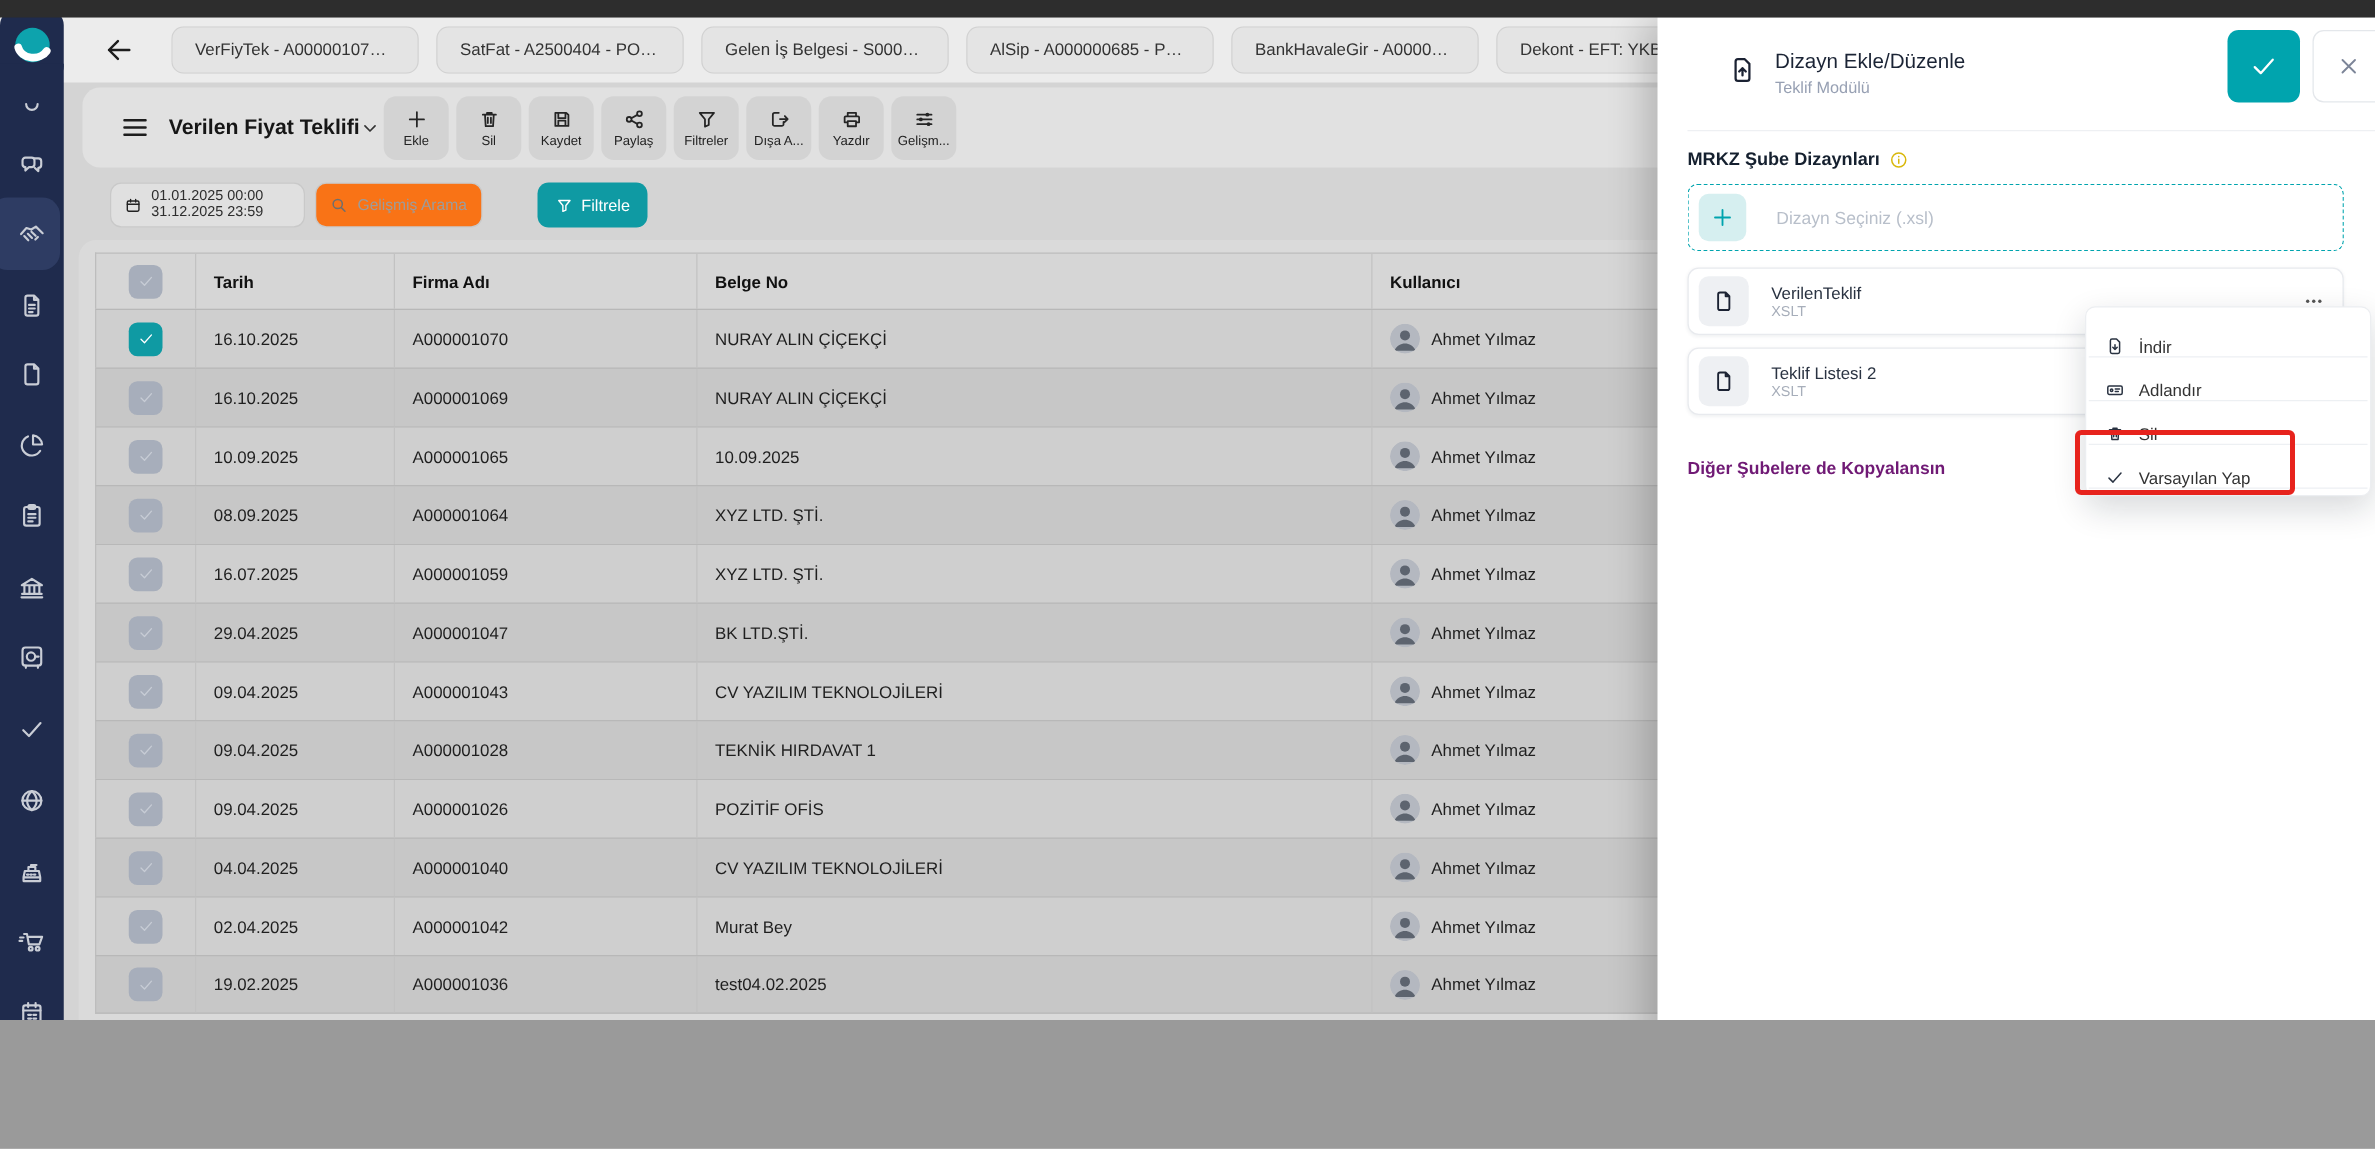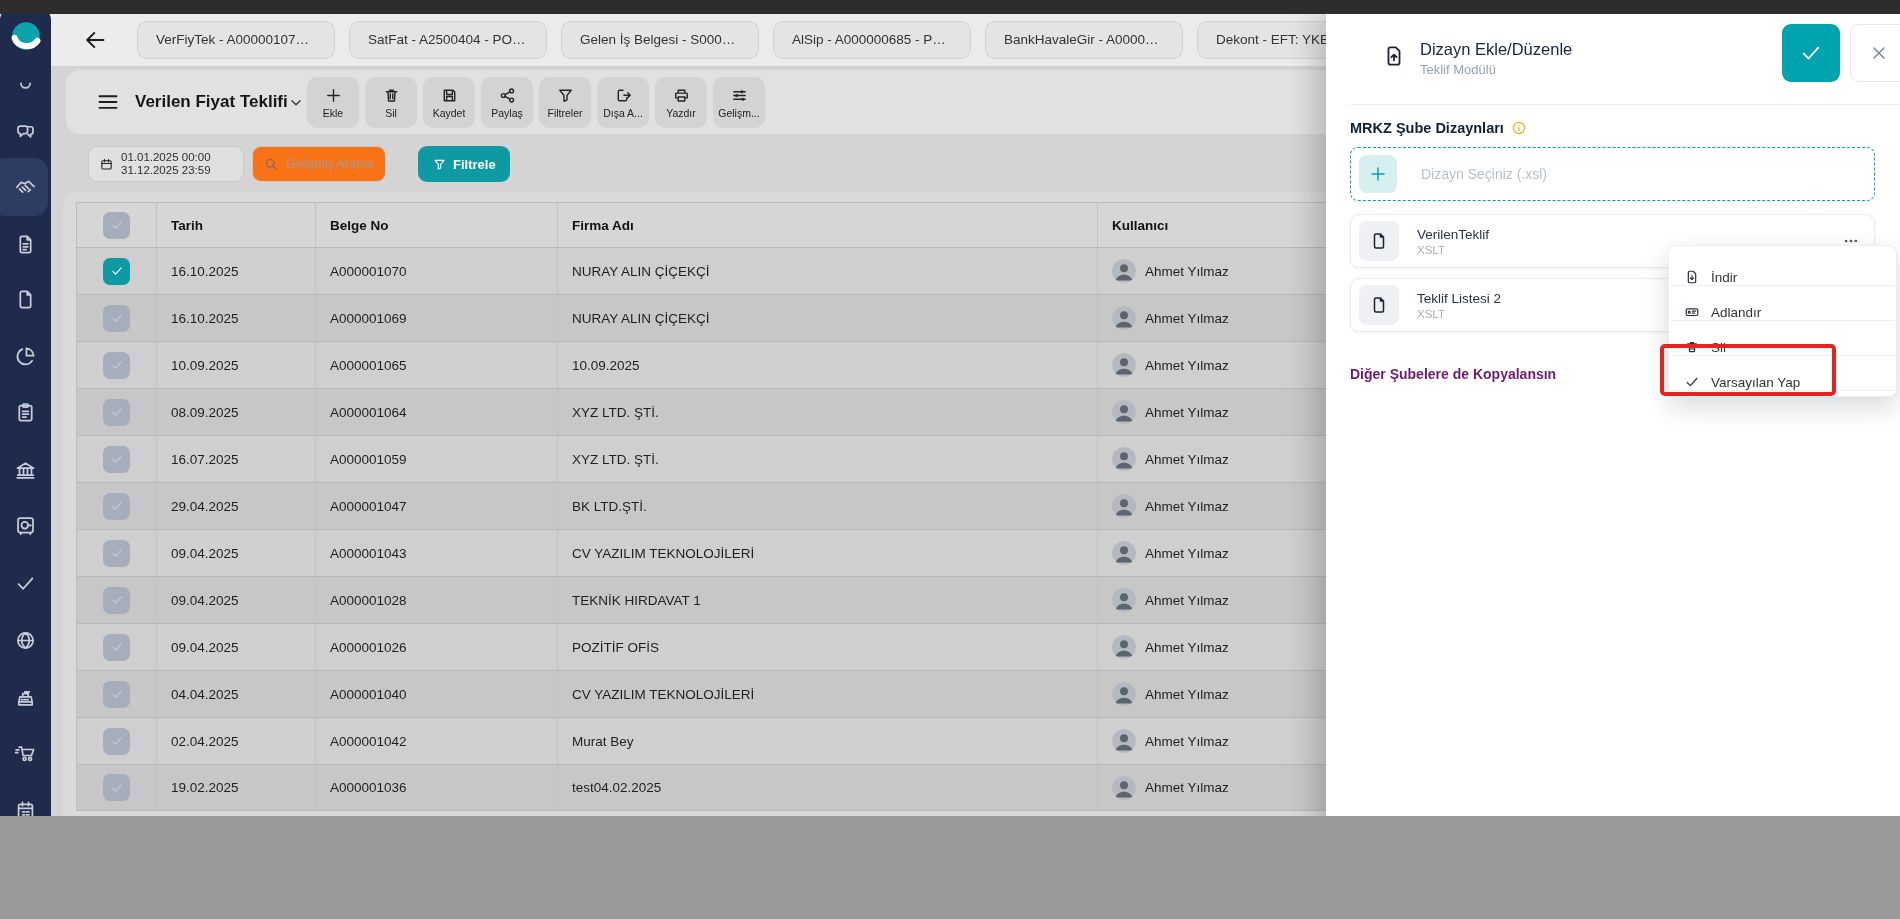--- a/index.html
+++ b/index.html
@@ -38,21 +38,21 @@
   .tbtn .lbl { font-size:10.5px; color:#222; max-width:48px; white-space:nowrap; overflow:hidden; text-overflow:ellipsis;text-align:right; }
 
   .filterrow { position:absolute; left:88px; top:146px; height:36px; display:flex; gap:8px; z-index:2; }
   .datebox { width:156px; height:36px; background:#e0e0e0; border:1px solid #c9c9c9; border-radius:9px; display:flex; align-items:center; gap:7px; padding:0 10px; cursor:pointer; }
   .datebox svg { width:15px; height:15px; color:#222; flex:0 0 auto; }
   .datebox .dl { font-size:11.5px; line-height:13px; color:#2e2e2e; font-weight:500; }
   .searchbox { width:134px; height:36px; background:#f97316; border:1px solid #c9c9c9; border-radius:9px; display:flex; align-items:center; gap:7px; padding:0 10px; }
   .searchbox svg { width:16px; height:16px; color:#6e6e6e; flex:0 0 auto; }
   .searchbox input { border:none; outline:none; background:transparent; width:100%; font-size:12.5px; font-family:inherit; color:#333; }
   .searchbox input::placeholder { color:#9c9c9c; }
-  .filterbtn { margin-left:24px; height:36px; padding:0 14px; background:var(--accent-dim); border-radius:9px; display:flex; align-items:center; gap:6px; color:#fff; font-size:13px; font-weight:bold; cursor:pointer; }
+  .filterbtn { margin-left:36px; height:36px; padding:0 14px; background:var(--accent-dim); border-radius:9px; display:flex; align-items:center; gap:6px; color:#fff; font-size:13px; font-weight:normal; cursor:pointer; }
   .filterbtn svg { width:15px; height:15px; }
 
   
   .tableouter { position:absolute; left:63px; top:192px; width:1520px; height:727px; background:#dadada; border-radius:14px 14px 0 0; z-index:1; }
   .tgrid { display:grid; grid-template-columns:80px 159px 242px 540px 1fr; }
   .tablewrap { position:absolute; left:76px; top:202px; width:1500px; z-index:2; }
   .thead { background:#d6d6d6; height:45px; border:1px solid #bdbdbd; border-bottom:none; font-weight:bold; font-size:13.5px; color:#111; }
   .trow { height:47px; font-size:13.5px; color:#1f1f1f; border-left:1px solid #bdbdbd; border-right:1px solid #bdbdbd; border-top:1px solid #b8b8b8; }
   .trow:nth-child(even) { background:#c7c7c7; }
   .trow:nth-child(odd) { background:#cfcfcf; }
@@ -334,22 +334,22 @@
   <div class="tablewrap">
     <div class="tgrid thead" id="thead">
         <div class="tc tc-check">
           <div class="checkbox">
             <svg viewBox="0 0 20 20" width="100%" height="100%" fill="none" stroke="currentColor" stroke-width="1.5" stroke-linecap="round" stroke-linejoin="round">
               <path d="M4 10.6l4 4L16 5.6"></path>
             </svg>
           </div>
         </div>
         <div class="tc">Tarih</div>
+        <div class="tc">Firma Adı</div>
         <div class="tc">Belge No</div>
-        <div class="tc">Firma Adı</div>
         <div class="tc">Kullanıcı</div>
       </div>
     <div id="tbody">
         <div class="tgrid trow">
           <div class="tc tc-check">
             <div class="checkbox checked">
               <svg viewBox="0 0 20 20" width="100%" height="100%" fill="none" stroke="currentColor" stroke-width="1.5" stroke-linecap="round" stroke-linejoin="round">
                 <path d="M4 10.6l4 4L16 5.6"></path>
               </svg>
             </div>

